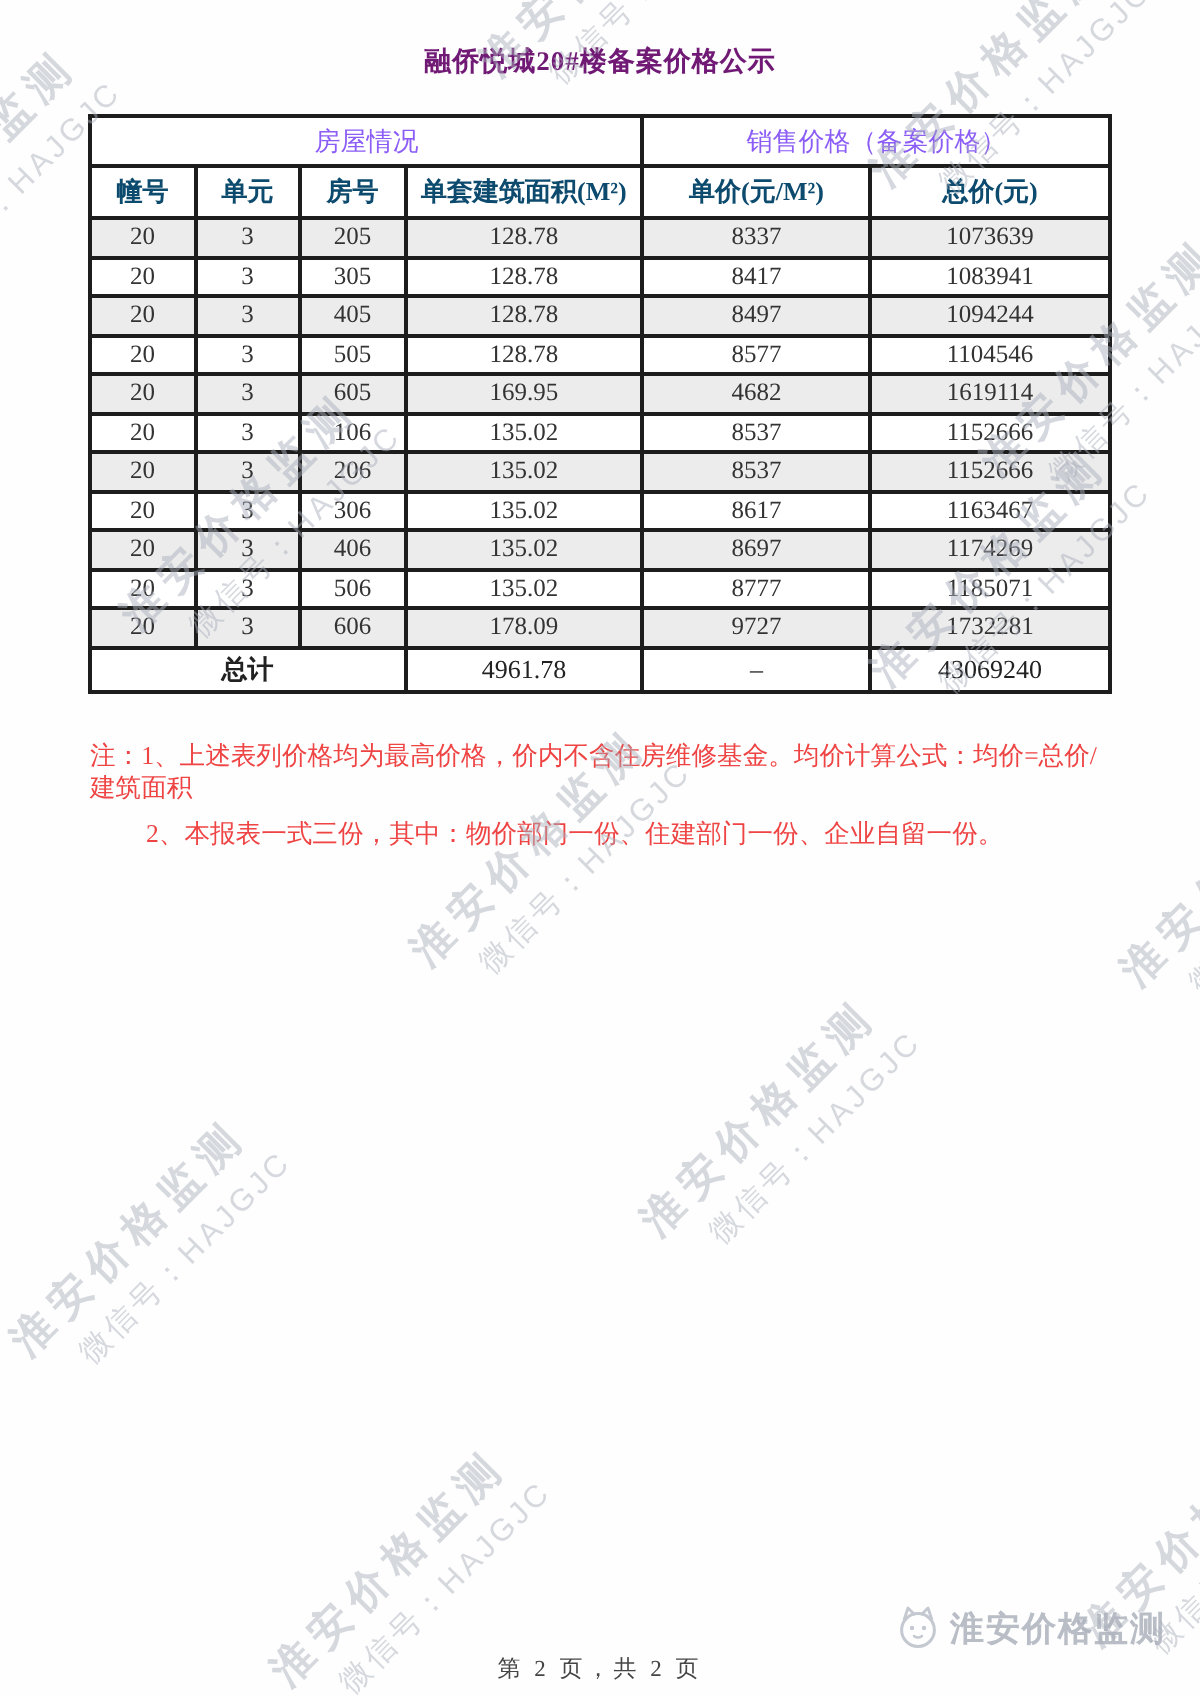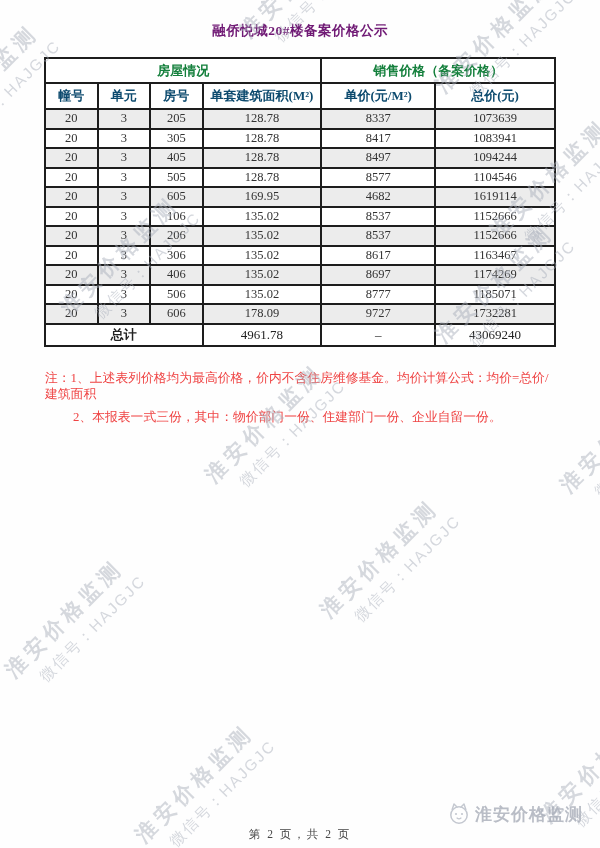--- a/index.html
+++ b/index.html
@@ -18,21 +18,21 @@
   
   table.price {
     position:absolute; left:44px; top:57px; width:512px;
     border-collapse:collapse; table-layout:fixed; z-index:1;
     background:#fff;
   }
   table.price th, table.price td {
     border:2px solid #1d1d1d; text-align:center;
     overflow:hidden; white-space:nowrap;
   }
-  table.price thead tr.group th { height:21px; font-size:13px; font-weight:bold; color:#15803d; }
+  table.price thead tr.group th { height:21px; font-size:13px; font-weight:normal; color:#8b5cf6; }
   table.price thead tr.cols  th { height:22px; font-size:13px; font-weight:bold; color:#0c4a6e;margin-left:21px; }
   table.price tbody td { height:17.5px; font-size:12.5px; line-height:17px; padding:0 2px; color:#333; }
   table.price tbody tr.shaded td { background:#ececec; }
   table.price tfoot td { height:18px; font-size:13px; color:#222;border-radius:10px; }
   table.price tfoot td.rowlabel { font-weight:bold; }
   
   .notes {
     position:absolute; left:45px; top:371px; width:516px;
     font-size:12.8px; line-height:15.5px; color:#ef4444; z-index:1;
   }

